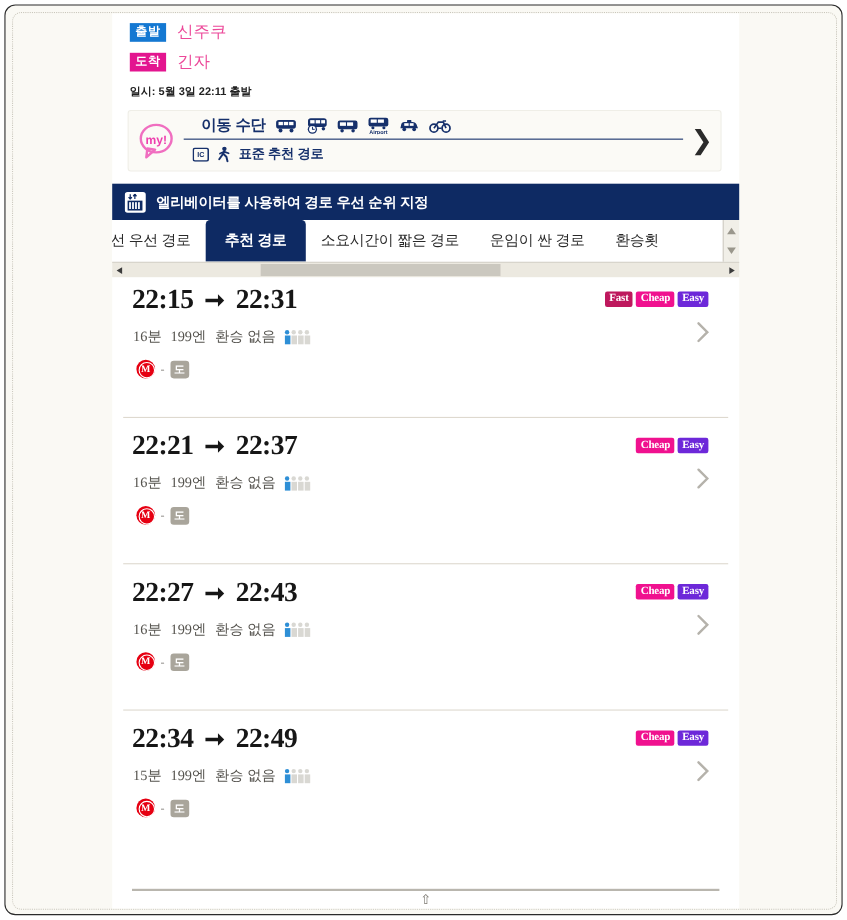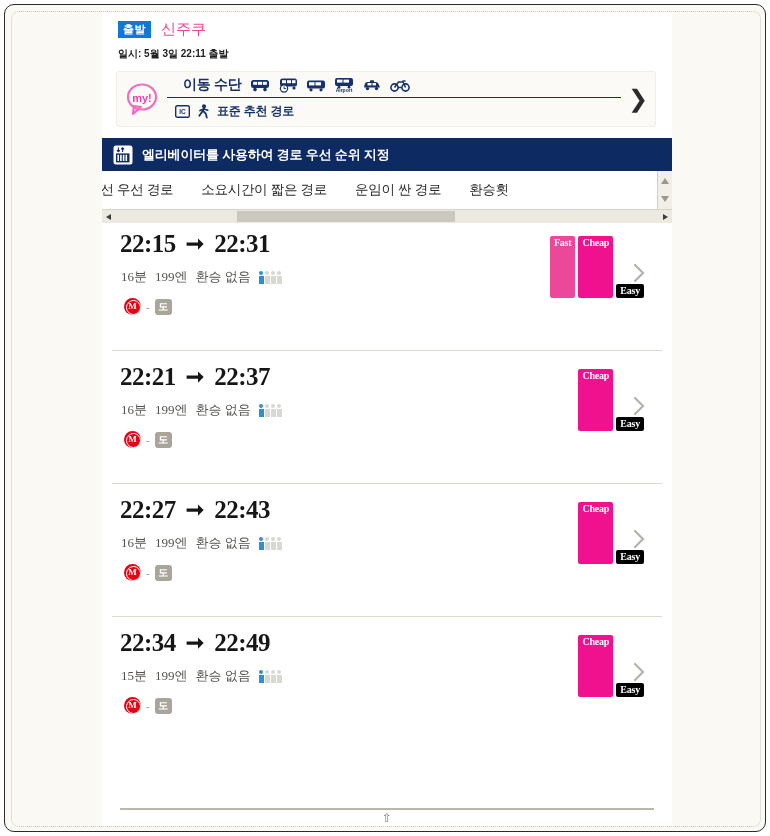--- a/index.html
+++ b/index.html
@@ -268,23 +268,23 @@
   }
   .rbadge {
     color: #ffffff;
     font-size: 10px;
     font-weight: bold;
     line-height: 14px;
     padding: 0 4px;
     border-radius: 2px;
     letter-spacing: -.2px;
   }
-  .rbadge.fast { background: #ec4899; }
+  .rbadge.fast { background: #be185d; }
   .rbadge.cheap { background: #f0118f; }
-  .rbadge.easy { background: #000000; margin-top: 48px; }
+  .rbadge.easy { background: #6d28d9; }
 
   .rc-meta {
     position: absolute;
     left: 9px; top: 50px;
     display: flex;
     align-items: center;
     gap: 8px;
     font-size: 13px;
     color: #55534e;
   }
@@ -376,20 +376,24 @@
 
   <div id="content-col">
 
     <div id="od-block">
 
       <div class="od-row" id="dep-row">
         <span class="od-chip dep">출발</span>
         <span class="od-name">신주쿠</span>
       </div>
 
+      <div class="od-row" id="arr-row">
+        <span class="od-chip arr">도착</span>
+        <span class="od-name">긴자</span>
+      </div>
 
       <div id="datetime-line">일시: 5월 3일 22:11 출발</div>
     </div>
 
     <div id="cond-panel">
 
       <div id="my-badge">
         <svg viewBox="0 0 42 42" width="42" height="42">
           <ellipse cx="21" cy="19" rx="14" ry="12.5" fill="none" stroke="#f06ec0" stroke-width="2.2"></ellipse>
           <path d="M13 28 L12 36 L20 29 Z" fill="none" stroke="#f06ec0" stroke-width="2.2" stroke-linejoin="round"></path>
@@ -488,20 +492,21 @@
         <rect x="9.8" y="9.8" width="1.6" height="6.2" fill="#ffffff"></rect>
         <rect x="12.5" y="9.8" width="1.6" height="6.2" fill="#ffffff"></rect>
       </svg>
       <span id="elevator-text">엘리베이터를 사용하여 경로 우선 순위 지정</span>
     </div>
 
     <div id="tab-area">
       <div id="tab-strip">
         <div id="tab-inner">
           <div class="tab">트로선 우선 경로</div>
+          <div class="tab active">추천 경로</div>
           <div class="tab">소요시간이 짧은 경로</div>
           <div class="tab">운임이 싼 경로</div>
           <div class="tab">환승횟</div>
         </div>
       </div>
 
       <div id="tab-vscroll">
         <div class="vs-arrow vs-up"></div>
         <div class="vs-arrow vs-dn"></div>
       </div>

